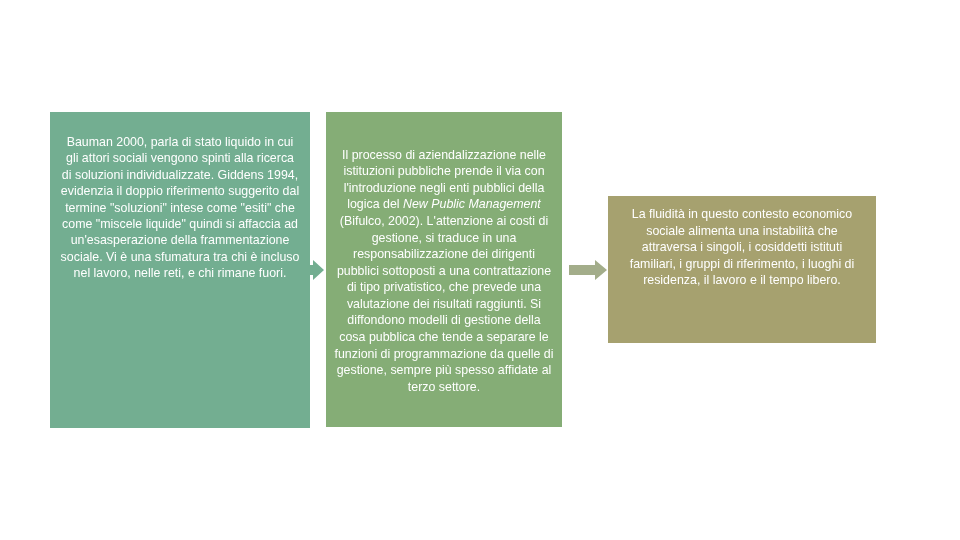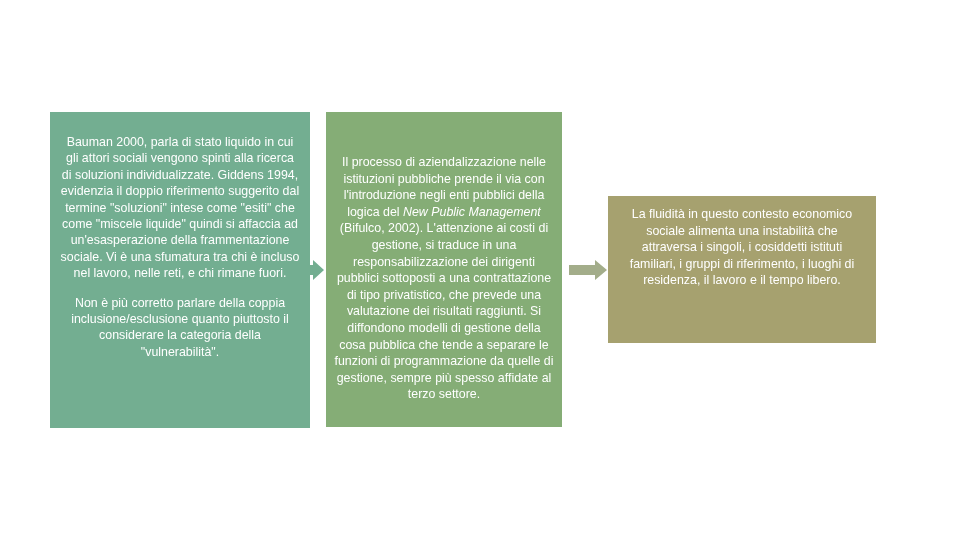--- a/index.html
+++ b/index.html
@@ -53,21 +53,21 @@
     margin-top: 13px;
   }
   
   #node-2 {
     left: 326px;
     top: 112px;
     width: 236px;
     height: 315px;
     background: #85ad76;
     padding: 27px 8px 24px 8px;
-    justify-content: flex-end;
+    justify-content: center;
   }
   #node-2 p {
     font-size: 12.4px;
     line-height: 16.6px;
   }
   #node-2 em {
     font-style: italic;
   }
   
   #node-3 {
@@ -101,21 +101,20 @@
     height: 24px;
   }
 </style>
 </head>
 <body>
 
 <div class="slide">
 
   <div class="node" id="node-1">
     <p class="para-1">Bauman 2000, parla di stato liquido in cui gli attori sociali vengono spinti alla ricerca di soluzioni individualizzate. Giddens 1994, evidenzia il doppio riferimento suggerito dal termine "soluzioni" intese come "esiti" che come "miscele liquide" quindi si affaccia ad un'esasperazione della frammentazione sociale. Vi è una sfumatura tra chi è incluso nel lavoro, nelle reti, e chi rimane fuori.</p>
-    <p class="para-2">Non è più corretto parlare della coppia inclusione/esclusione quanto piuttosto il considerare la categoria della "vulnerabilità".</p>
   </div>
 
   <div class="arrow" id="arrow-1">
     <svg width="30" height="24" viewBox="0 0 30 24">
       <polygon points="0,7 19,7 19,2 30,12 19,22 19,17 0,17" fill="#73ae91"></polygon>
     </svg>
   </div>
 
   <div class="node" id="node-2">
     <p>

